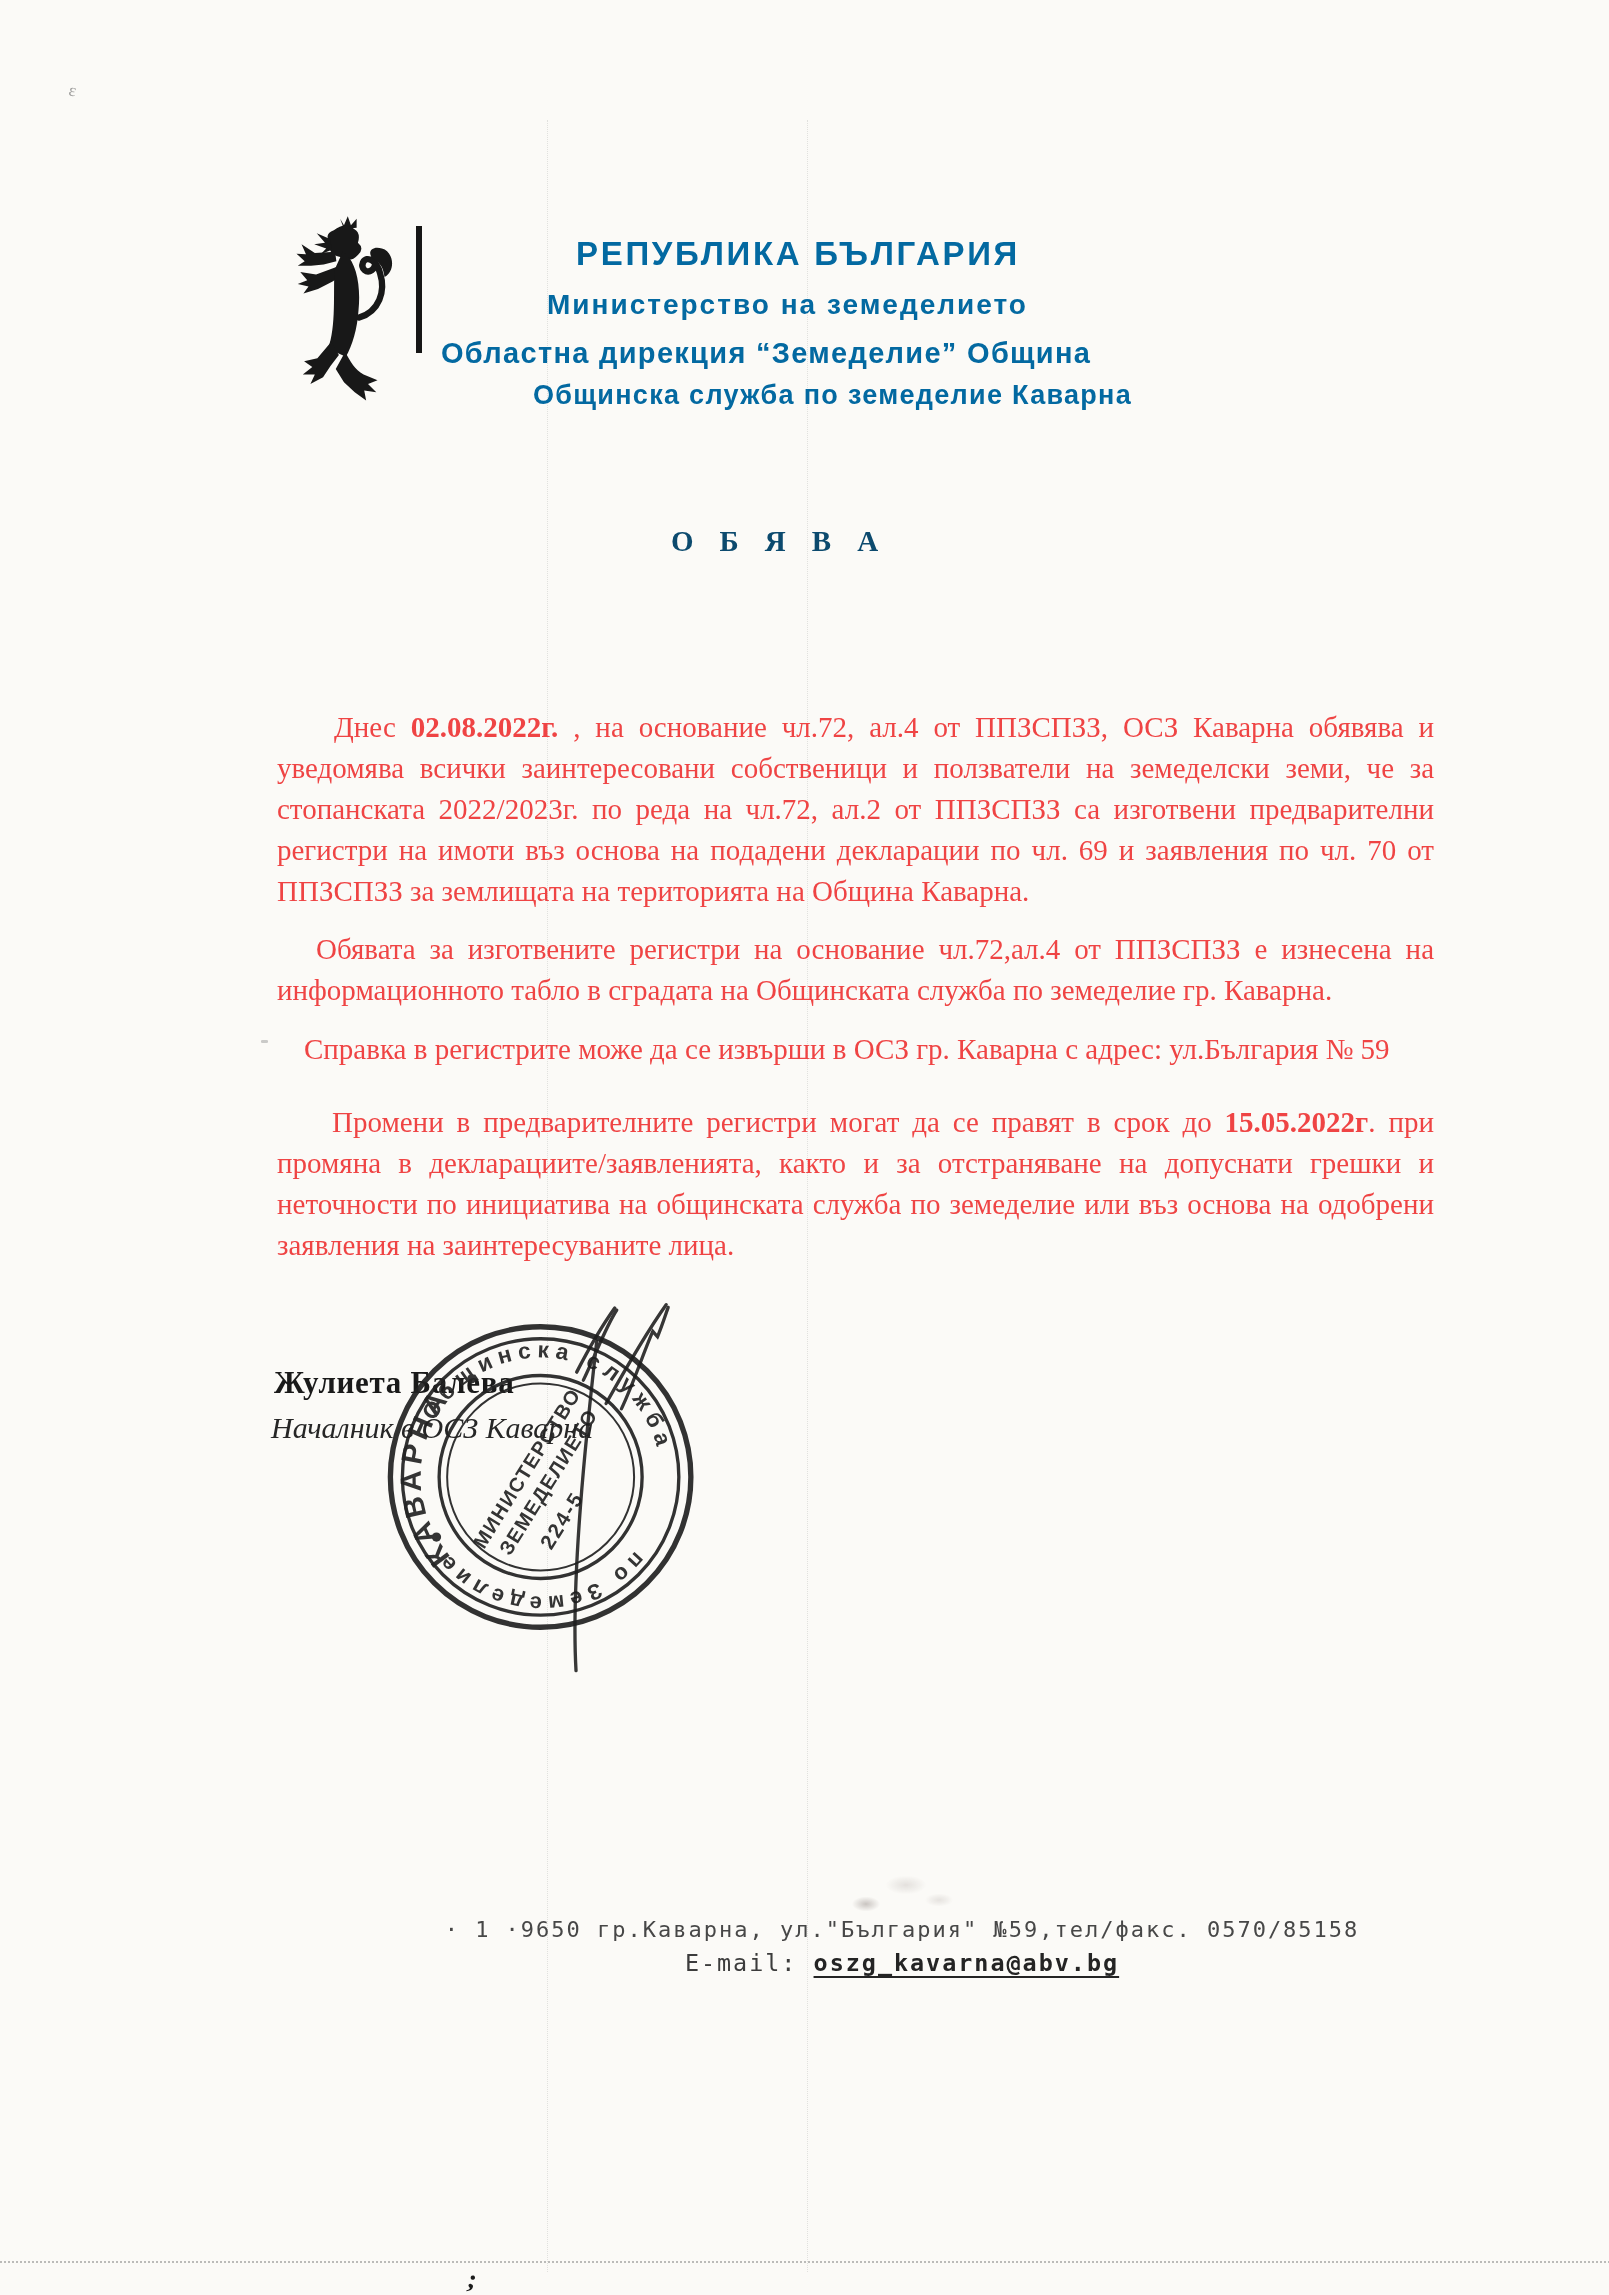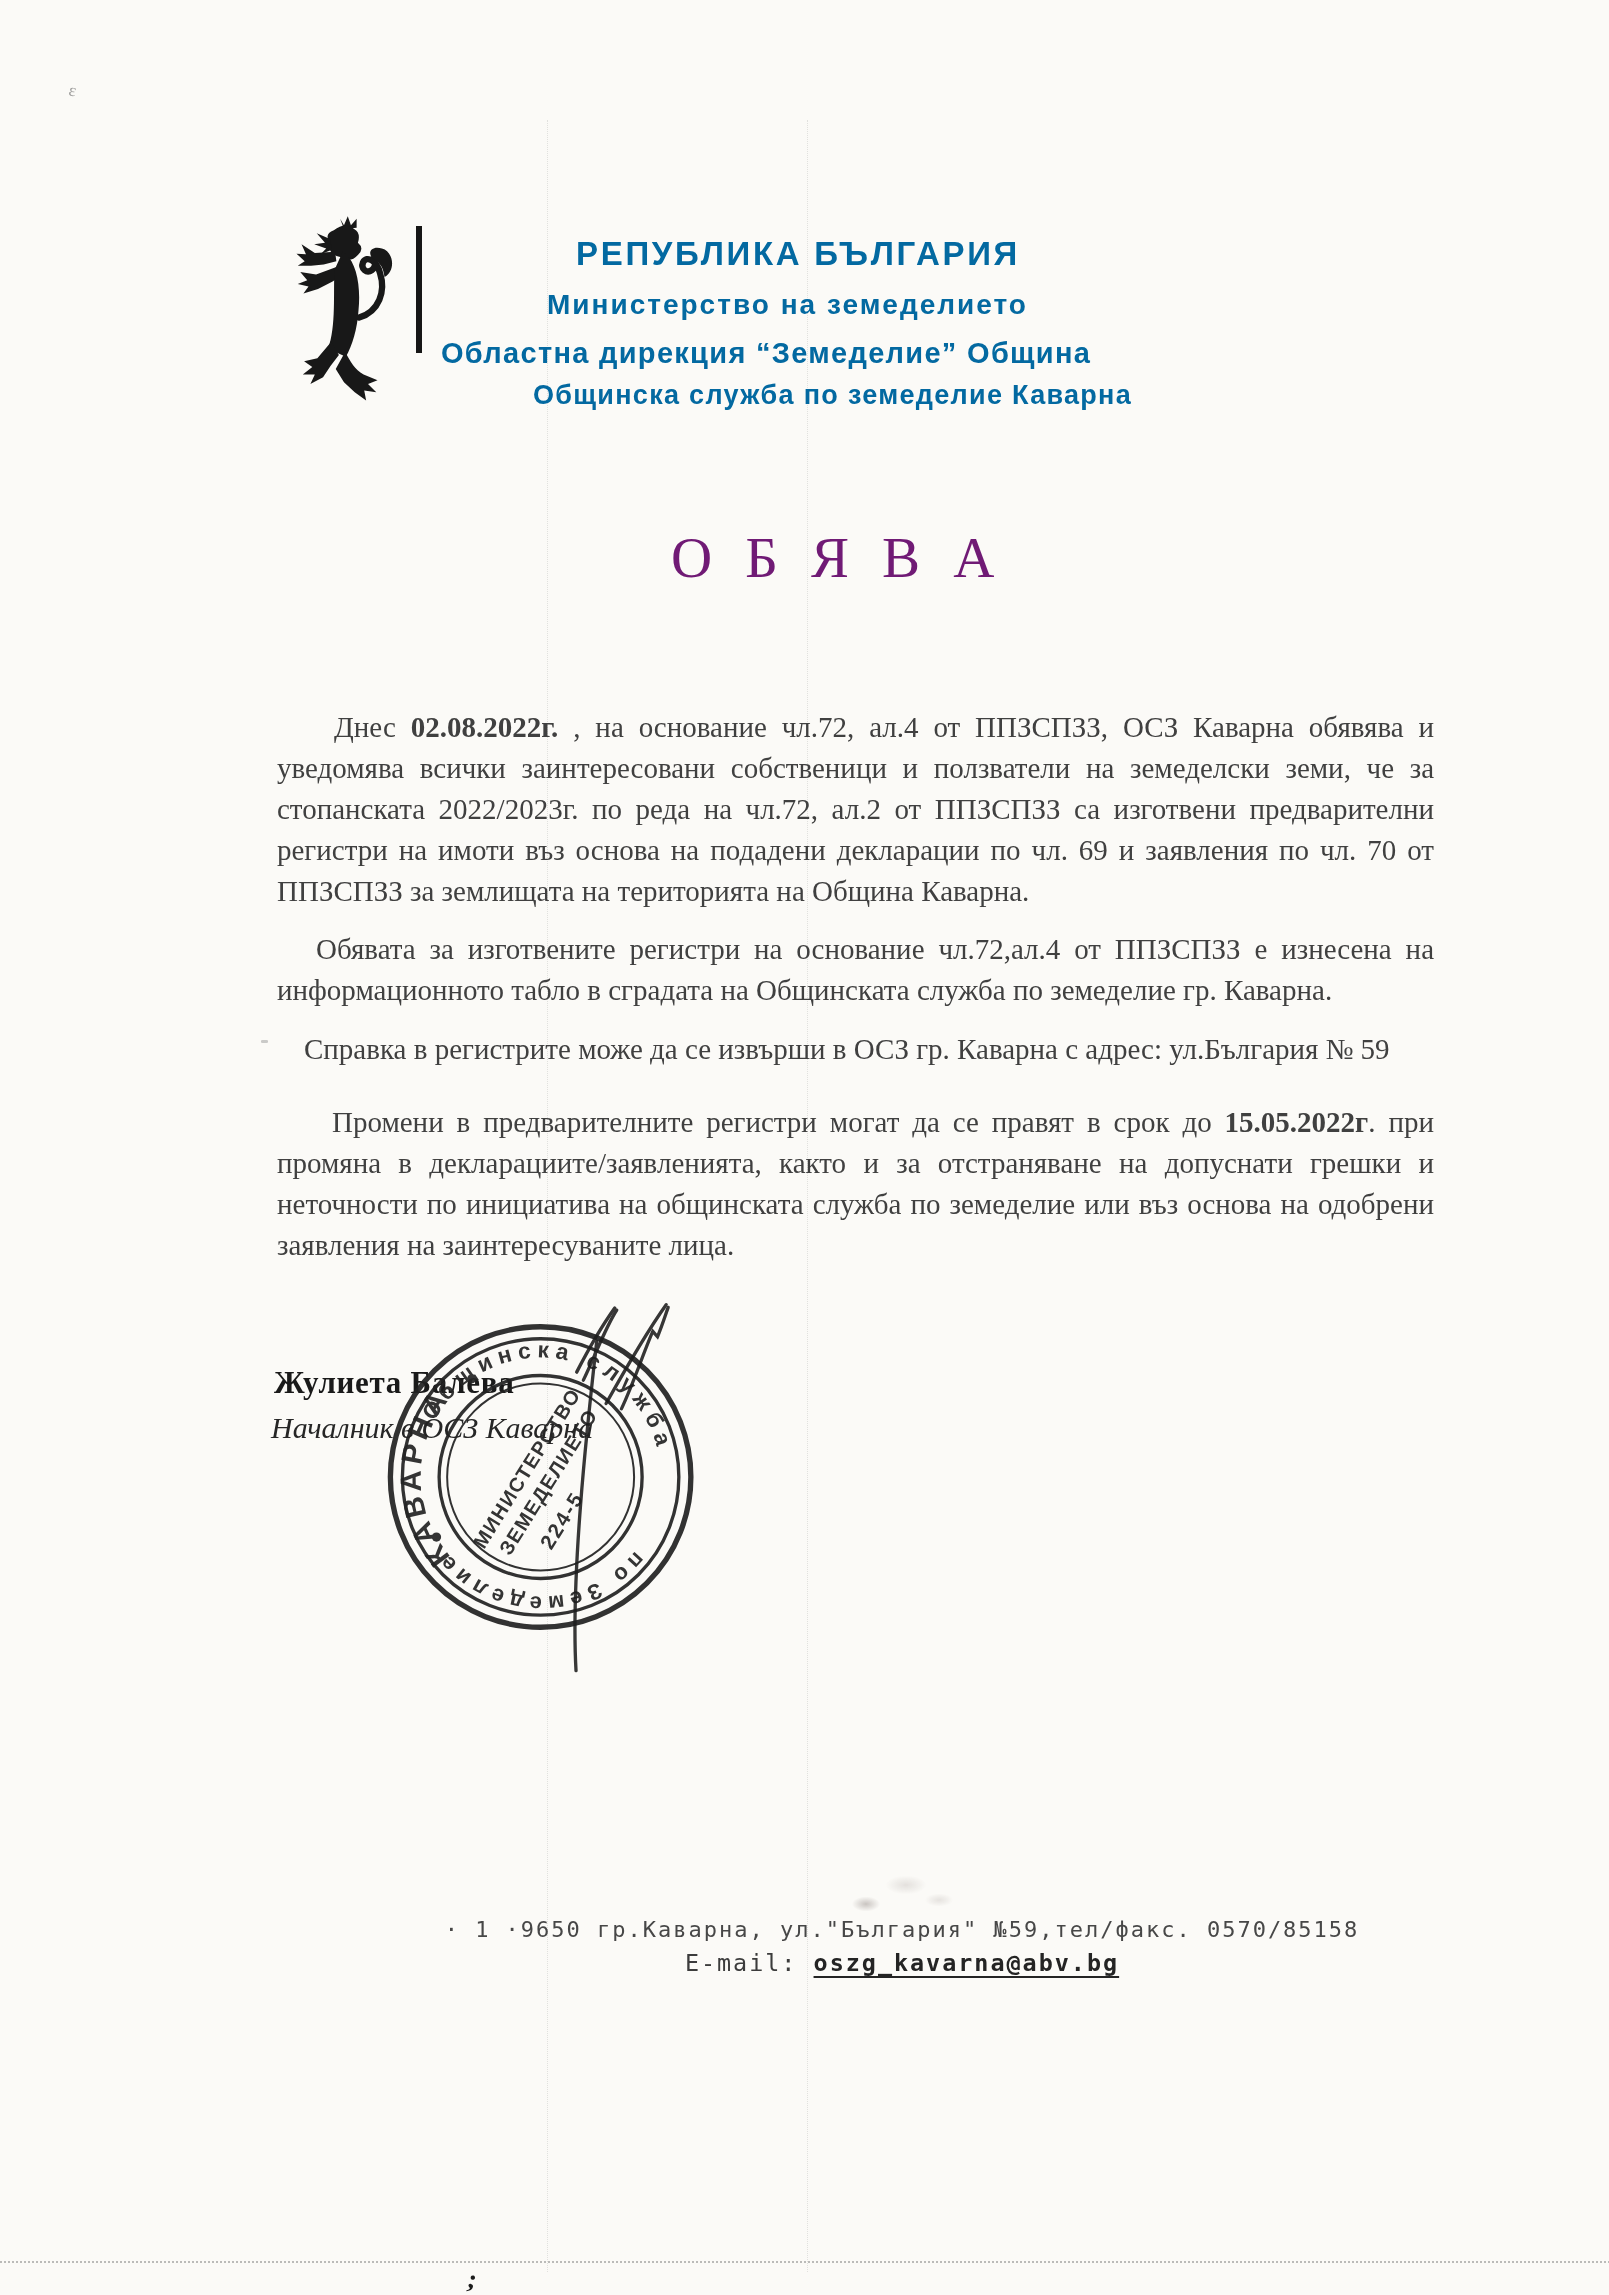--- a/index.html
+++ b/index.html
@@ -10,23 +10,23 @@
   }
   .a{position:absolute;}
   
   .hline{font-family:"Liberation Sans", sans-serif; font-weight:bold; color:#0369a1; white-space:nowrap;}
   .h-country{left:576px; top:235px; font-size:33px; letter-spacing:2.7px;}
   .h-ministry{left:547px; top:289px; font-size:28px; letter-spacing:2px;}
   .h-directorate{left:441px; top:337px; font-size:29px; letter-spacing:1.3px;}
   .h-office{left:533px; top:380px; font-size:27px; letter-spacing:1.3px;}
   .vbar{left:416px; top:226px; width:6px; height:127px; background:#161616;}
   
-  .doc-title{left:671px; top:525px; font-size:57px; font-weight:normal; letter-spacing:9.4px; color:#701a75;}
+  .doc-title{left:671px; top:525px; font-size:29px; font-weight:bold; letter-spacing:9.4px; color:#0c4a6e;}
   
-  .body-block{left:277px; top:707px; width:1157px; font-size:29px; line-height:41px; text-align:justify; color:#404040;}
+  .body-block{left:277px; top:707px; width:1157px; font-size:29px; line-height:41px; text-align:justify; color:#ef4444;}
   .body-block p{margin:0 0 17.4px 0;}
   .body-block p.p3{margin-bottom:32px;}
   .ind1{text-indent:57px;} .ind2{text-indent:39px;} .ind3{text-indent:27px;} .ind4{text-indent:55px;}
   .body-block b{font-weight:bold;}
   
   .sig-name{left:274px; top:1365px; font-size:31px; font-weight:bold; color:#1a1a1a; letter-spacing:0.7px;}
   .sig-role{left:271px; top:1411px; font-size:30px; font-style:italic; color:#262626;}
   
   .stamp-wrap{left:361px; top:1290px; width:414px; height:414px; z-index:5;}
   

